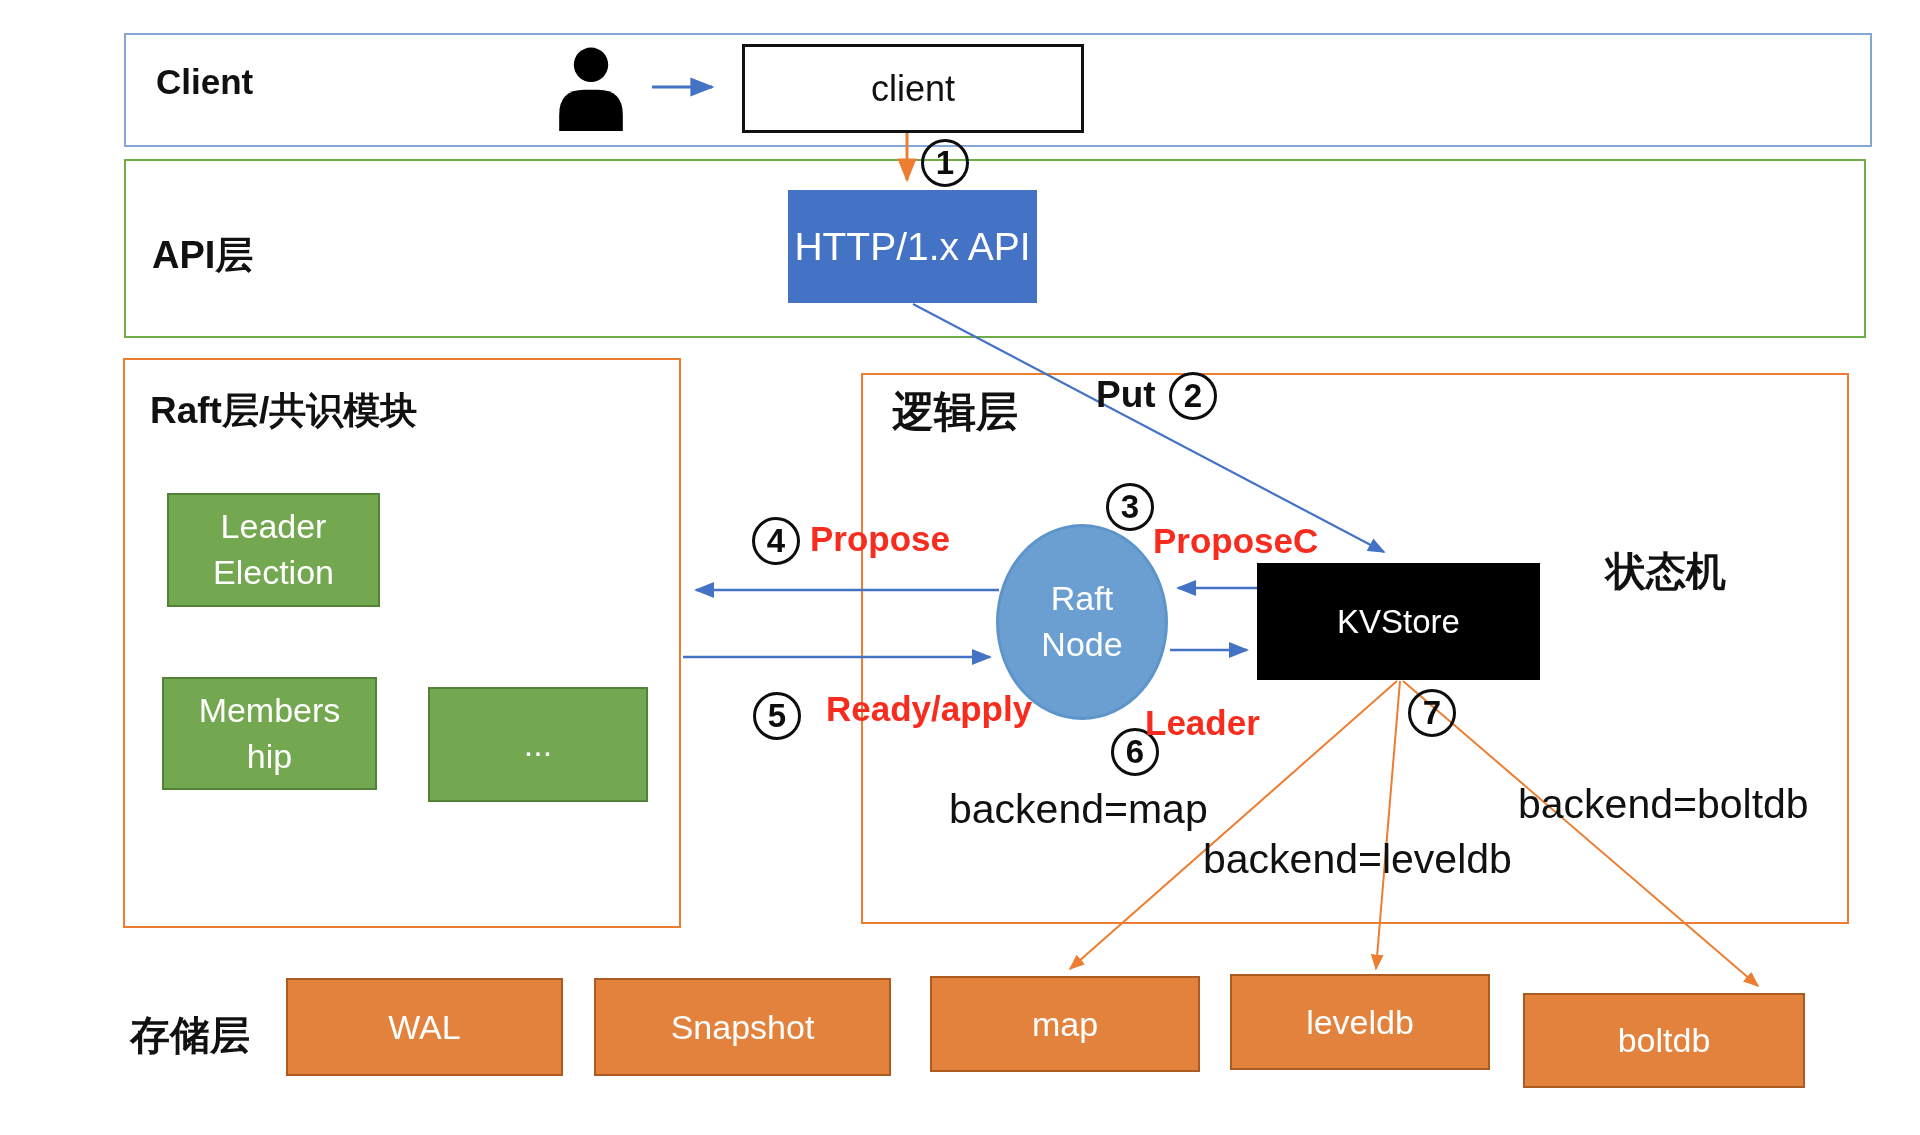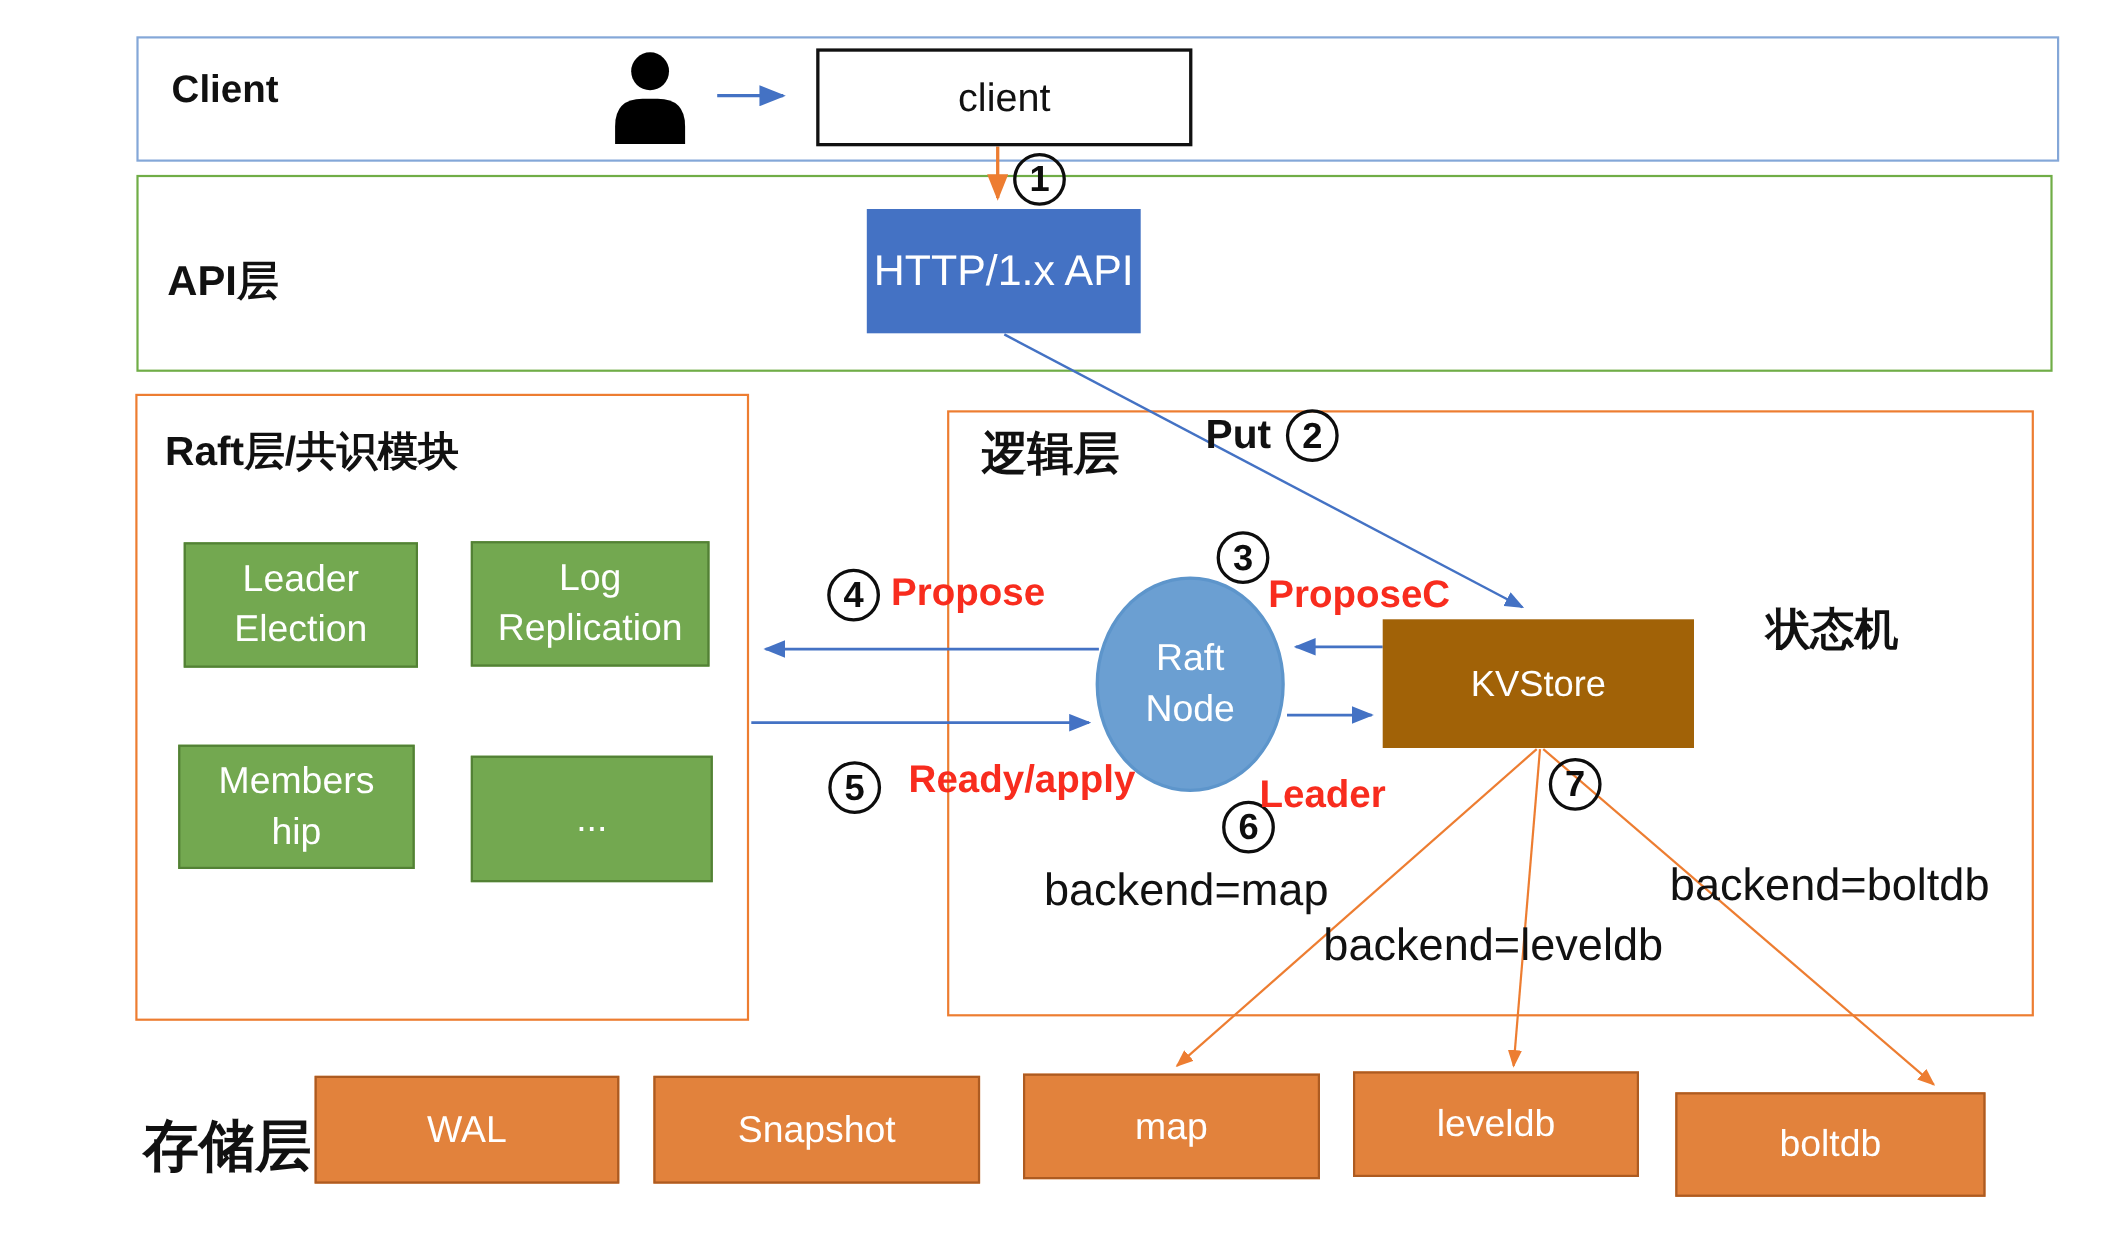--- a/index.html
+++ b/index.html
@@ -11,21 +11,21 @@
   .layer.client{border:2.5px solid #84a7d8;}
   .layer.api{border:2.5px solid #70ad47;}
   .layer.orange{border:2.5px solid #ed7d31;}
   .seclbl{position:absolute;font-weight:600;color:#111;white-space:nowrap;}
   .node{
     position:absolute;display:flex;align-items:center;justify-content:center;
     text-align:center;box-sizing:border-box;white-space:pre-line;
   }
   .client-box{background:#ffffff;border:3px solid #111;font-size:36px;color:#111;}
   .http-box{background:#4472c4;color:#fff;font-size:39px;}
-  .kv-box{background:#a16207;color:#fff;font-size:33px;}
+  .kv-box{background:#000000;color:#fff;font-size:33px;}
   .ellipse{background:#6b9fd2;border:3px solid #5d95cb;border-radius:50%;color:#fff;
     font-size:34px;line-height:1.35;}
   .greenbox{background:#73a850;border:2px solid #538135;color:#fff;font-size:34px;line-height:1.35;}
   .orangebox{background:#e2823c;border:2.5px solid #ad5b21;color:#fff;font-size:34px;}
   .badge{
     position:absolute;width:48px;height:48px;border:3.2px solid #0d0d0d;border-radius:50%;
     display:flex;align-items:center;justify-content:center;
     font-size:33px;font-weight:600;color:#0d0d0d;background:transparent;box-sizing:border-box;
   }
   .redlbl{position:absolute;color:#f82c1e;font-weight:700;font-size:35px;white-space:nowrap;}
@@ -63,40 +63,38 @@
     <line x1="1170" y1="650" x2="1247" y2="650" stroke="#4472c4" stroke-width="2.5" marker-end="url(#ab)"></line>
     <line x1="1397" y1="681" x2="1070" y2="969" stroke="#ed7d31" stroke-width="2" marker-end="url(#ao)"></line>
     <line x1="1400" y1="681" x2="1376" y2="969" stroke="#ed7d31" stroke-width="2" marker-end="url(#ao)"></line>
     <line x1="1403" y1="681" x2="1758" y2="986" stroke="#ed7d31" stroke-width="2" marker-end="url(#ao)"></line>
   </svg>
 
   <div class="seclbl" style="left:156px;top:62px;font-size:35px;">Client</div>
   <div class="seclbl" style="left:152px;top:230px;font-size:38px;">API层</div>
   <div class="seclbl" style="left:150px;top:386px;font-size:37px;text-align:center;">Raft层/共识模块</div>
   <div class="seclbl" style="left:892px;top:384px;font-size:42px;">逻辑层</div>
-  <div class="seclbl" style="left:130px;top:1008px;font-size:51px;">存储层</div>
+  <div class="seclbl" style="left:130px;top:1008px;font-size:40px;">存储层</div>
   <div class="seclbl" style="left:1606px;top:544px;font-size:40px;">状态机</div>
 
   <div class="person" style="left:548px;top:44px;width:86px;height:88px;">
     <svg viewBox="0 0 100 100" width="86" height="88">
       <circle cx="50" cy="23" r="20"></circle>
       <path d="M13 100 V81 q0-29 29-29 h16 q29 0 29 29 v19 z"></path>
     </svg>
   </div>
 
   <div class="node client-box" style="left:742px;top:44px;width:342px;height:89px;">client</div>
   <div class="node http-box" style="left:788px;top:190px;width:249px;height:113px;">HTTP/1.x API</div>
   <div class="node ellipse" style="left:996px;top:524px;width:172px;height:196px;">Raft
 Node</div>
   <div class="node kv-box" style="left:1257px;top:563px;width:283px;height:117px;">KVStore</div>
 
   <div class="node greenbox" style="left:167px;top:493px;width:213px;height:114px;">Leader
 Election</div>
-  <div class="node greenbox" style="left:428px;top:492px;width:217px;height:114px;">Log
-Replication</div>
   <div class="node greenbox" style="left:162px;top:677px;width:215px;height:113px;">Members
 hip</div>
   <div class="node greenbox" style="left:428px;top:687px;width:220px;height:115px;">...</div>
 
   <div class="node orangebox" style="left:286px;top:978px;width:277px;height:98px;">WAL</div>
   <div class="node orangebox" style="left:594px;top:978px;width:297px;height:98px;">Snapshot</div>
   <div class="node orangebox" style="left:930px;top:976px;width:270px;height:96px;">map</div>
   <div class="node orangebox" style="left:1230px;top:974px;width:260px;height:96px;">leveldb</div>
   <div class="node orangebox" style="left:1523px;top:993px;width:282px;height:95px;">boltdb</div>
 

